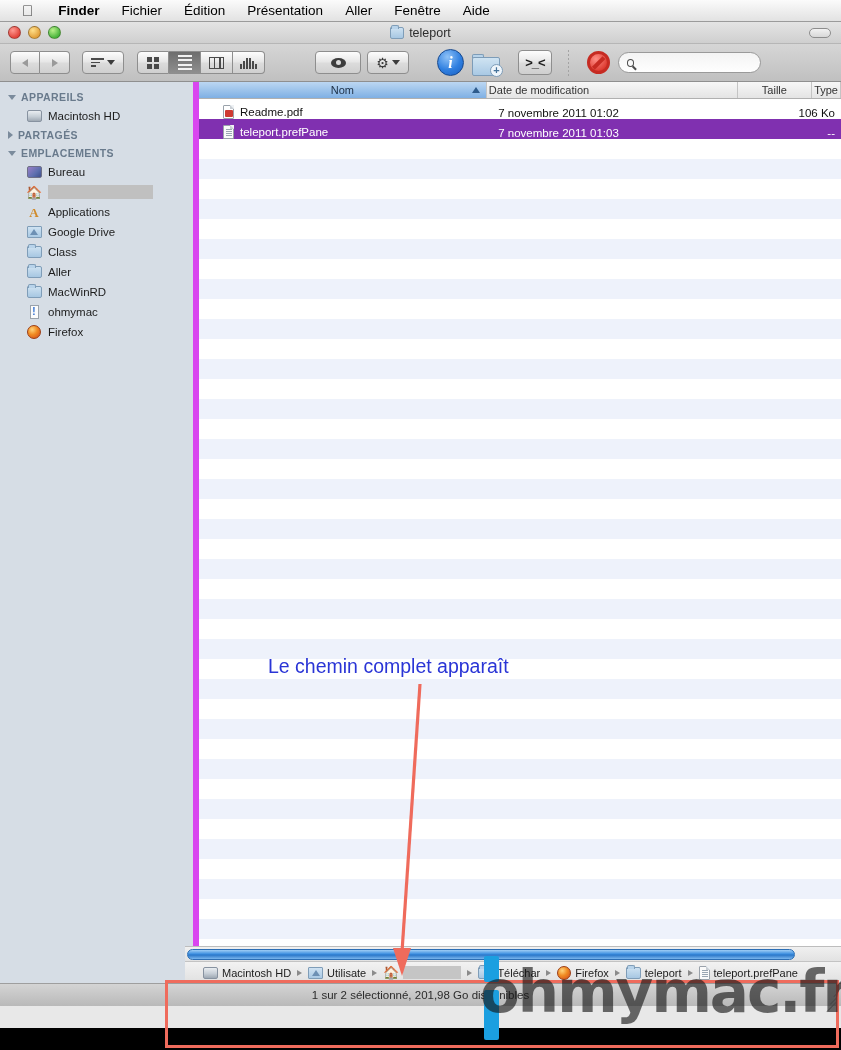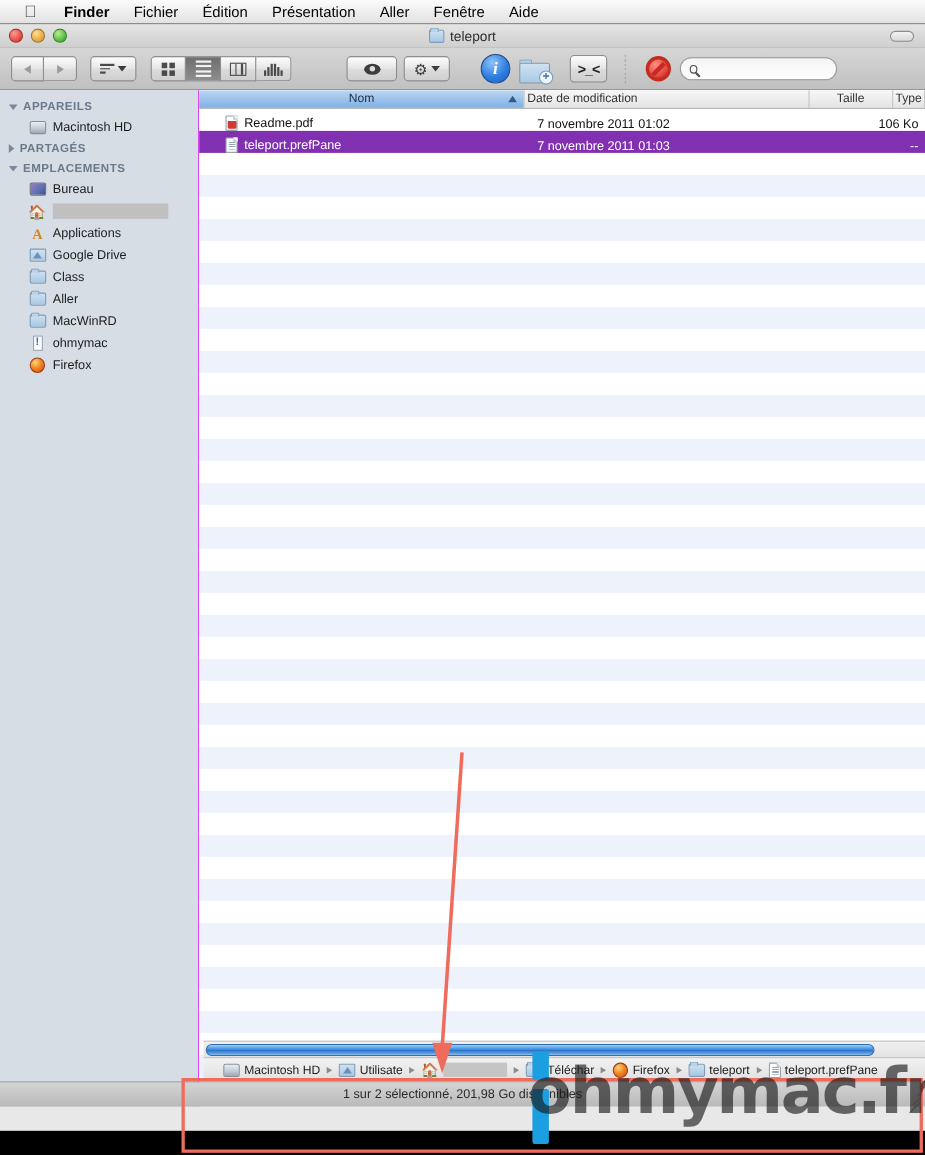--- a/index.html
+++ b/index.html
@@ -138,21 +138,21 @@
   }
   .mag { width: 8px; height: 8px; border: 1.6px solid #4d4d4d; border-radius: 50%; position: relative; }
   .mag u { position: absolute; right: -4px; bottom: -3px; width: 5px; height: 1.6px; background: #4d4d4d;
            transform: rotate(45deg); }
   .searchfield input { border: none; outline: none; background: transparent; font-size: 11px;
                        font-family: "Liberation Sans", sans-serif; width: 100%; }
 
   
   .body { position: relative; display: flex; height: 924px; }
   .sidebar {
-    width: 181px; background: #d6dde5; border-right: 1px solid #d946ef;
+    width: 199px; background: #d6dde5; border-right: 6px solid #d946ef;
     padding-top: 6px; font-size: 11.5px; color: #1c1c1c; overflow: hidden;
   }
   .sb-header {
     display: flex; align-items: center; gap: 5px; padding: 3px 0 3px 8px;
     font-size: 10.5px; font-weight: bold; color: #697a8c; letter-spacing: .4px;
   }
   .disc { width: 0; height: 0; }
   .disc.down  { border-left: 4.5px solid transparent; border-right: 4.5px solid transparent; border-top: 5.5px solid #7b8b9c; }
   .disc.right { border-top: 4.5px solid transparent; border-bottom: 4.5px solid transparent; border-left: 5.5px solid #7b8b9c; }
   .sb-item { display: flex; align-items: center; gap: 6px; padding: 2.5px 0 2.5px 26px; height: 20px; }
@@ -619,20 +619,21 @@
         <span class="grip">
           <i style="width:16px; bottom:2px;"></i>
           <i style="width:11px; bottom:6px;"></i>
           <i style="width:6px;  bottom:10px;"></i>
         </span>
       </div>
 
     </div>
   </div>
 
+  <div class="annot-text">Le chemin complet apparaît</div>
 
   <svg class="annot-arrow" width="60" height="300" viewBox="0 0 60 300">
     <line x1="40" y1="4" x2="22" y2="272" stroke="#ef6b5c" stroke-width="3.2"></line>
     <polygon points="22,296 13,268 31,268" fill="#ef6b5c"></polygon>
   </svg>
 
   <div class="annot-box"></div>
 
   <div class="wm-i">
     <u class="wm-dot"></u>

